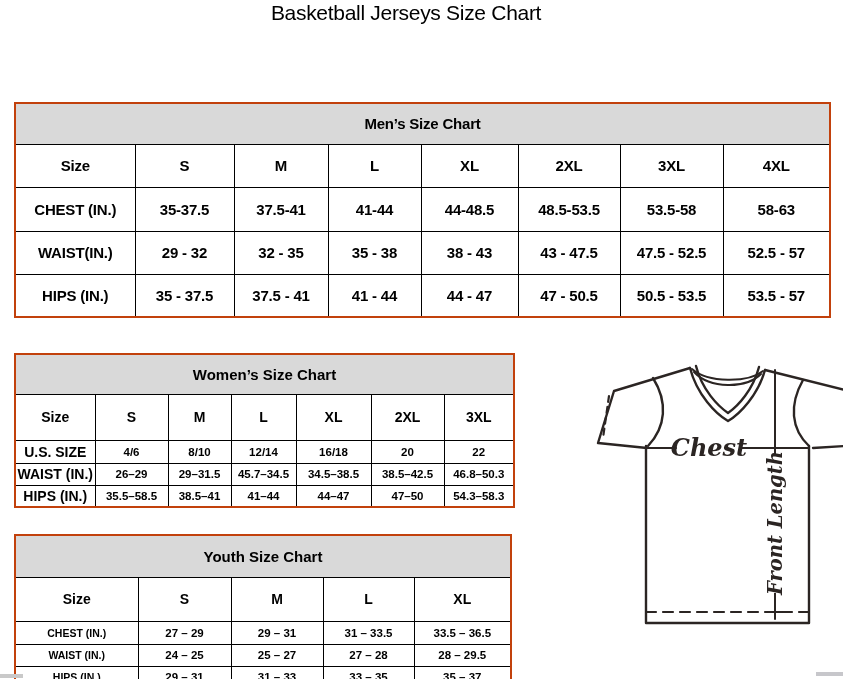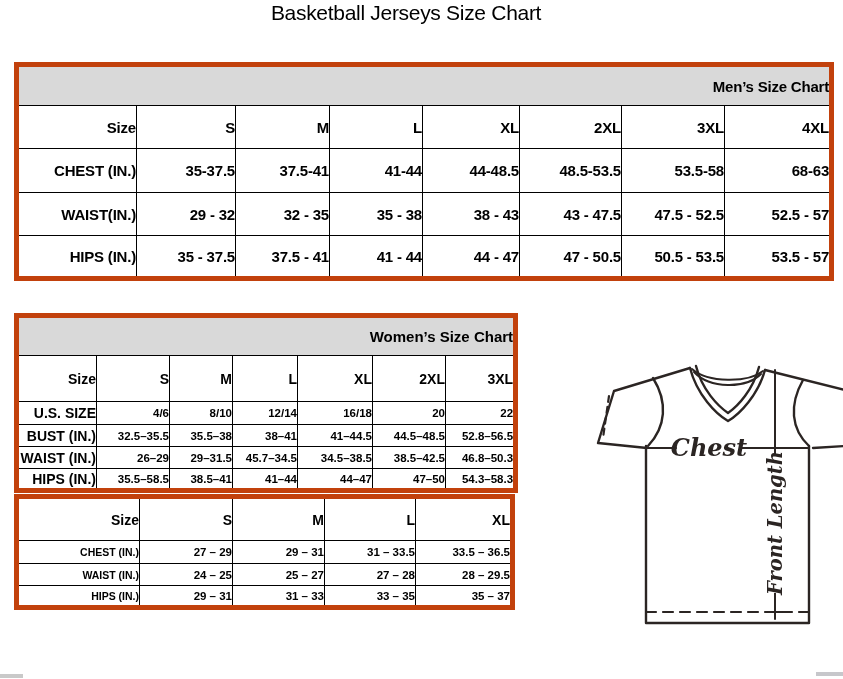--- a/index.html
+++ b/index.html
@@ -8,21 +8,21 @@
     background:#ffffff; color:#000;
     font-family:"Liberation Sans", sans-serif;
   }
   .page-title {
     position:absolute; top:1px; left:0; width:812px;
     text-align:center; font-size:21px; font-weight:normal;
     letter-spacing:-0.3px;
   }
   table.size-table {
     position:absolute; border-collapse:collapse; table-layout:fixed;
-    text-align:right; font-weight:bold; border:5px solid #c2410c;
+    text-align:center; font-weight:bold; border:2px solid #c2410c;margin-top:40px;
   }
   .size-table td { border:1px solid #000; padding:0; vertical-align:middle; }
   .tbl-title { background:#d9d9d9; font-size:15px; }
   
   .men { top:62px; left:14px; width:815px; }
   .men td { font-size:15px; letter-spacing:-0.2px; }
   
   .women { top:313px; left:14px; width:499px; }
   .women .size-row td { font-size:14px; }
   .women .data-row td { font-size:11.5px; }
@@ -73,21 +73,21 @@
     <td>4XL</td>
   </tr>
   <tr class="data-row" style="height:44px">
     <td class="row-label">CHEST (IN.)</td>
     <td>35-37.5</td>
     <td>37.5-41</td>
     <td>41-44</td>
     <td>44-48.5</td>
     <td>48.5-53.5</td>
     <td>53.5-58</td>
-    <td>68-63</td>
+    <td>58-63</td>
   </tr>
   <tr class="data-row" style="height:43px">
     <td class="row-label">WAIST(IN.)</td>
     <td>29 - 32</td>
     <td>32 - 35</td>
     <td>35 - 38</td>
     <td>38 - 43</td>
     <td>43 - 47.5</td>
     <td>47.5 - 52.5</td>
     <td>52.5 - 57</td>
@@ -131,29 +131,20 @@
   <tr class="data-row" style="height:23px">
     <td class="row-label">U.S. SIZE</td>
     <td>4/6</td>
     <td>8/10</td>
     <td>12/14</td>
     <td>16/18</td>
     <td>20</td>
     <td>22</td>
   </tr>
   <tr class="data-row" style="height:22px">
-    <td class="row-label">BUST (IN.)</td>
-    <td>32.5–35.5</td>
-    <td>35.5–38</td>
-    <td>38–41</td>
-    <td>41–44.5</td>
-    <td>44.5–48.5</td>
-    <td>52.8–56.5</td>
-  </tr>
-  <tr class="data-row" style="height:22px">
     <td class="row-label">WAIST (IN.)</td>
     <td>26–29</td>
     <td>29–31.5</td>
     <td>45.7–34.5</td>
     <td>34.5–38.5</td>
     <td>38.5–42.5</td>
     <td>46.8–50.3</td>
   </tr>
   <tr class="data-row" style="height:22px">
     <td class="row-label">HIPS (IN.)</td>
@@ -169,20 +160,23 @@
 
 <table class="size-table youth">
   <colgroup>
     <col style="width:123px">
       <col style="width:93px">
       <col style="width:92px">
       <col style="width:91px">
       <col style="width:97px">
   </colgroup>
   <tbody>
+      <tr style="height:42px">
+    <td colspan="5" class="tbl-title">Youth Size Chart</td>
+  </tr>
   <tr class="size-row" style="height:44px">
     <td>Size</td>
     <td>S</td>
     <td>M</td>
     <td>L</td>
     <td>XL</td>
   </tr>
   <tr class="data-row" style="height:23px">
     <td class="row-label">CHEST (IN.)</td>
     <td>27 – 29</td>

